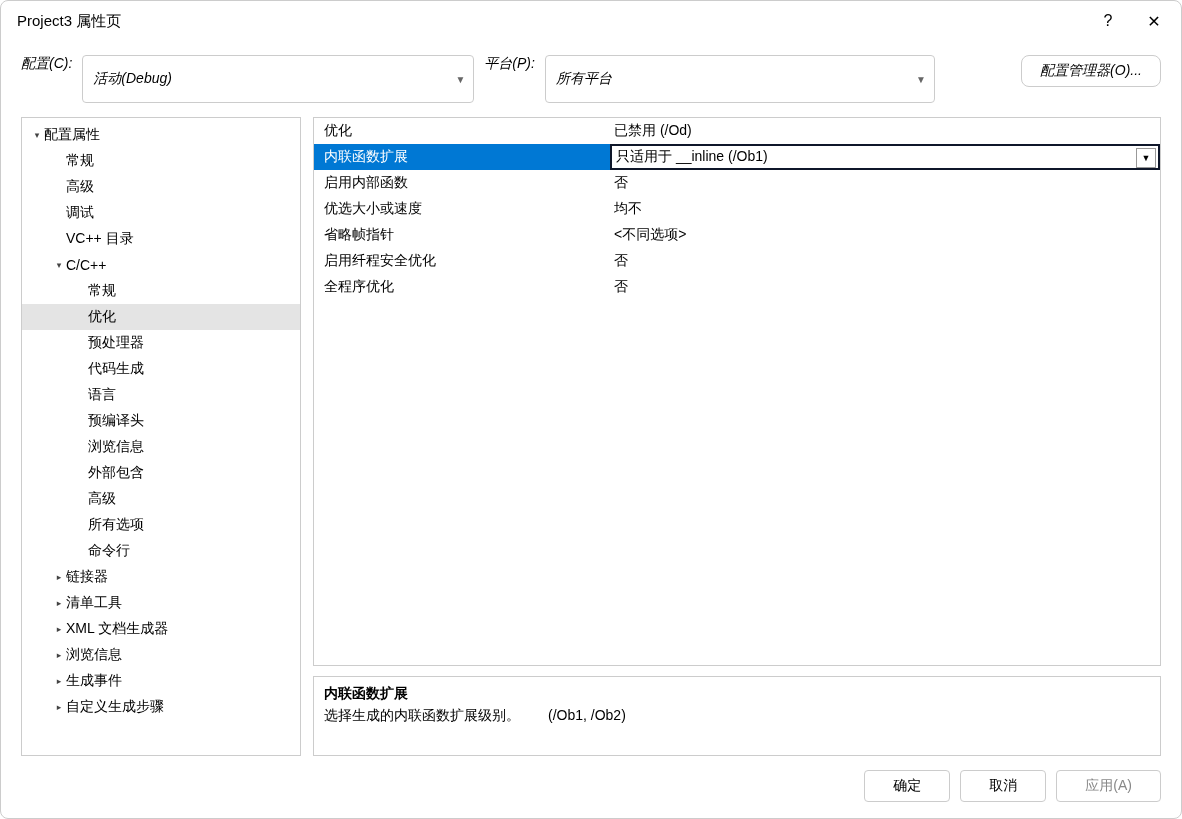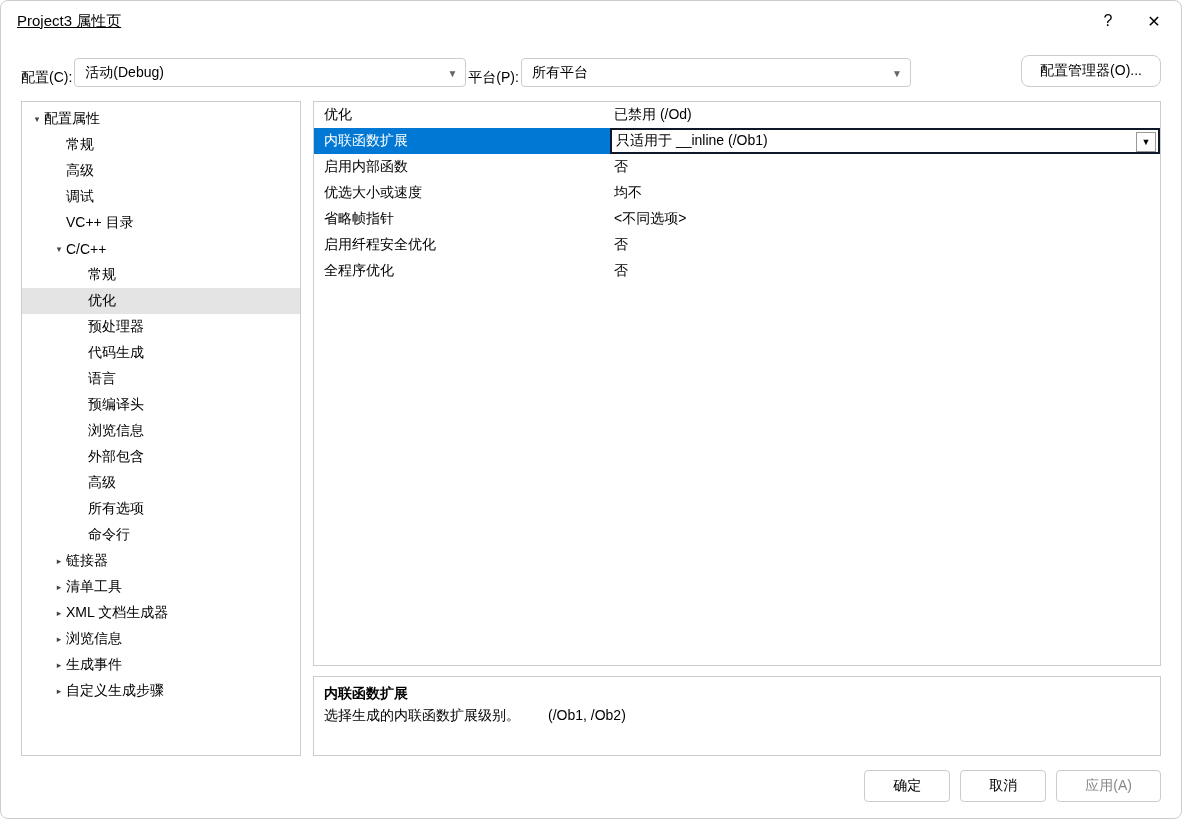--- a/index.html
+++ b/index.html
@@ -1,23 +1,23 @@
 <!DOCTYPE html>
 <html><head>
 <meta charset="utf-8">
 <style>
 * { box-sizing: border-box; margin: 0; padding: 0; }
 body { font-family: "Microsoft YaHei", "Segoe UI", sans-serif; font-size: 14px; background: #fff; color: #000; }
 .window { width: 1182px; height: 819px; border: 1px solid #ccc; border-radius: 8px; display: flex; flex-direction: column; background: #fff; overflow: hidden; }
 .titlebar { height: 40px; display: flex; align-items: center; padding: 0 4px 0 16px; }
-.titlebar .title { flex: 1; font-size: 15px; text-decoration: underline; }
+.titlebar .title { flex: 1; font-size: 15px; }
 .titlebar .btn { width: 46px; height: 100%; display: flex; align-items: center; justify-content: center; font-size: 16px; cursor: pointer; }
-.toprow { display: flex; align-items: flex-end; padding: 14px 20px 14px 20px; gap: 2px; }
+.toprow { display: flex; align-items: flex-start; padding: 14px 20px 14px 20px; gap: 10px; font-style: italic; }
 .toprow .lbl { font-size: 14px; }
-.combo { position: relative; border: 1px solid #ccc; border-radius: 4px; height: 29px; display: flex; align-items: center; padding: 0 28px 0 10px; background: #fff; }
+.combo { position: relative; border: 1px solid #ccc; border-radius: 4px; height: 48px; display: flex; align-items: center; padding: 0 28px 0 10px; background: #fff; }
 .combo.config { width: 392px; }
 .combo.platform { width: 390px; }
 .combo .chev { position: absolute; right: 8px; top: 50%; transform: translateY(-50%); font-size: 10px; color: #666; }
 .mgr-btn { border: 1px solid #ccc; border-radius: 8px; height: 32px; padding: 0 18px; background: #fff; cursor: pointer; display: flex; align-items: center; font-size: 14px; }
 .body { flex: 1; display: flex; gap: 12px; padding: 0 20px 4px 20px; overflow: hidden; }
 .nav { width: 280px; border: 1px solid #ccc; overflow-y: scroll; background: #fff; }
 .nav::-webkit-scrollbar { width: 18px; }
 .nav::-webkit-scrollbar-thumb { background: #c8c8c8; border: 4px solid #fff; border-radius: 10px; }
 .tree { padding: 4px 0; }
 .tree .item { display: flex; align-items: center; height: 26px; padding-right: 6px; cursor: pointer; }

